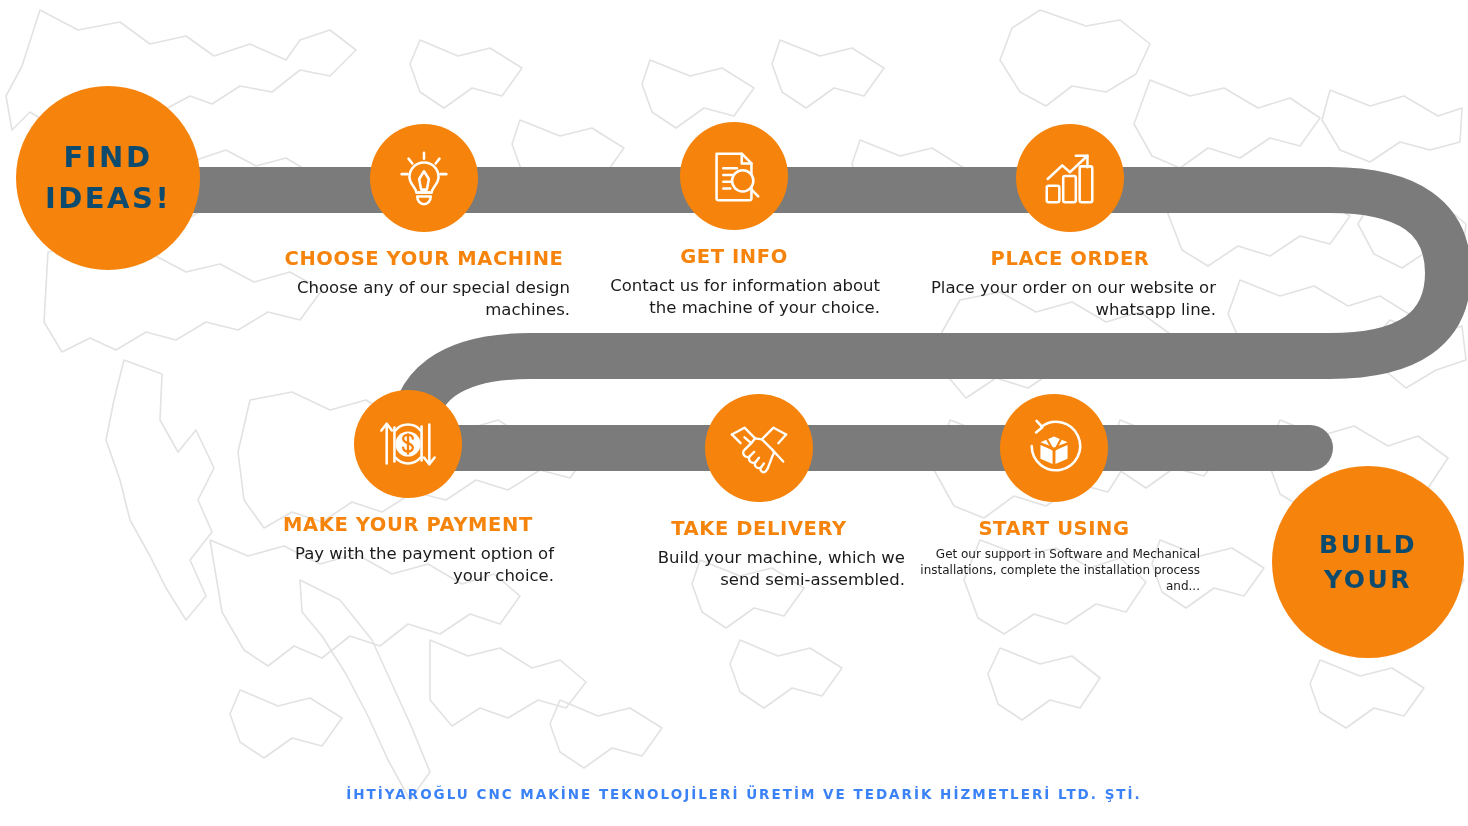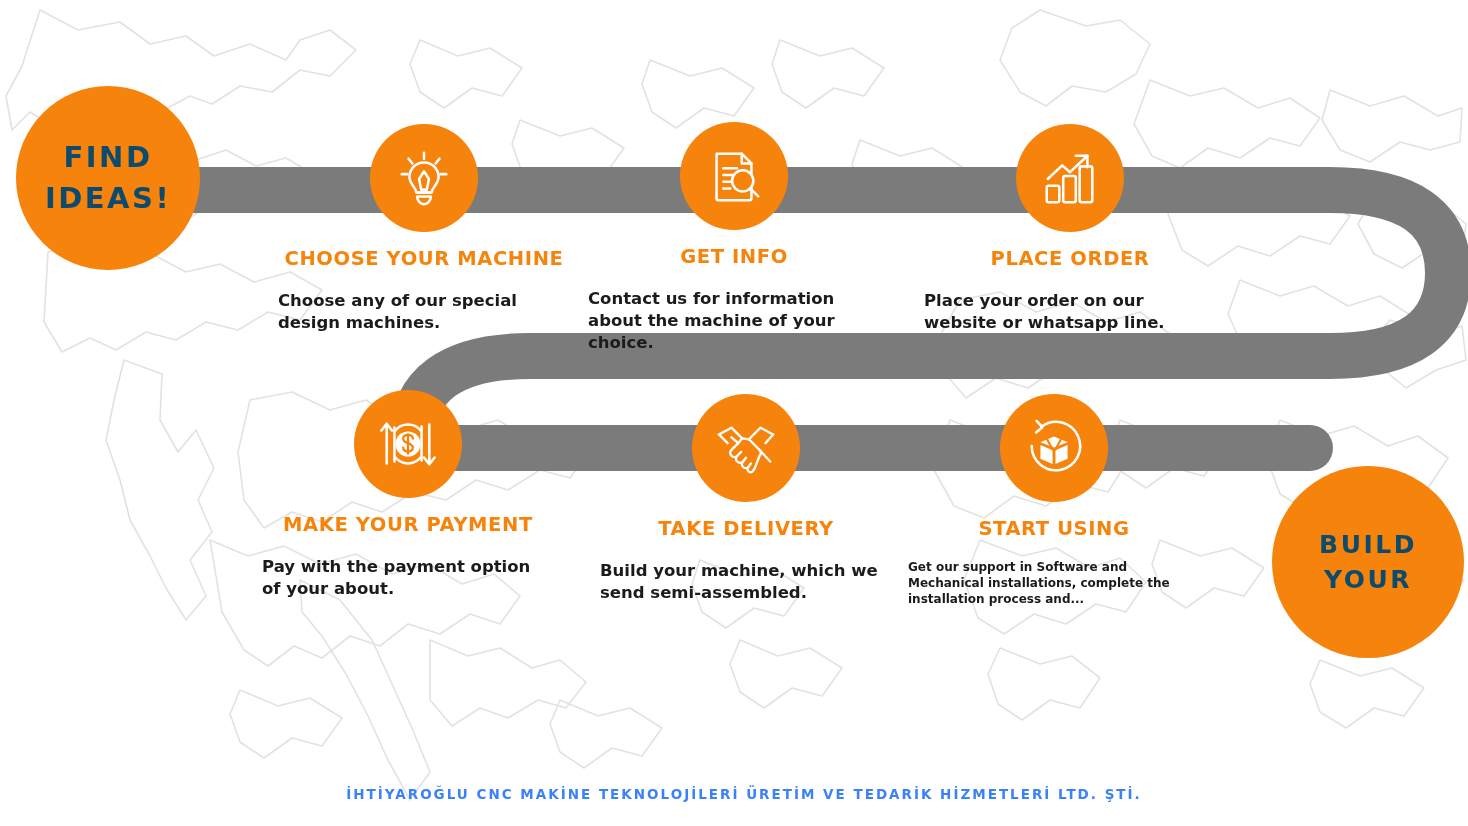--- a/index.html
+++ b/index.html
@@ -58,36 +58,36 @@
   .step-title {
     text-align:center;
     color:var(--orange);
     font-weight:bold;
     font-size:19.5px;
     letter-spacing:0.6px;
     margin-top:15px;
     white-space:nowrap;
   }
   .step-desc {
-    text-align:left;
+    text-align:right;
     color:#1b1b1b;
-    font-weight:bold;
+    font-weight:normal;
     font-size:16.5px;
     line-height:1.33;
-    margin-top:20px;
+    margin-top:7px;
     padding:0 4px;
   }
 
   
   #step-1 { left:274px; top:124px; }
   #step-2 { left:584px; top:122px; }
   #step-3 { left:920px; top:124px; }
   
   #step-4 { left:258px; top:390px; }
-  #step-5 { left:596px; top:394px; }
+  #step-5 { left:609px; top:394px; }
   #step-6 { left:904px; top:394px; }
   #step-6 .step-desc { font-size:12px; }
 
   
   #footer {
     position:absolute; left:0; right:0; top:786px;
     text-align:center;
     color:#3b82f6;
     font-weight:bold;
     font-size:13.5px;
@@ -219,21 +219,21 @@
         <path d="M48.5 46 L54 53 L59.5 46"></path>
         <path d="M46 14 V49"></path>
         <path d="M19 18 A17 17 0 0 1 45 18"></path>
         <path d="M45 46 A17 17 0 0 1 19 46"></path>
         <circle cx="32" cy="32" r="13" fill="#fff" stroke="none"></circle>
         <path d="M32 22 v20" stroke="#F6840C" stroke-width="2.4"></path>
         <path d="M37 26.5 c0-2.6-2.4-4-5-4 s-5 1.4-5 4 s2.4 3.6 5 4.6 s5 2 5 4.6 s-2.4 4-5 4 s-5-1.4-5-4" stroke="#F6840C" stroke-width="2.4"></path>
       </svg>
     </div>
     <div class="step-title">MAKE YOUR PAYMENT</div>
-    <div class="step-desc">Pay with the payment option of your about.</div>
+    <div class="step-desc">Pay with the payment option of your choice.</div>
   </div>
 
   <div class="step" id="step-5">
     <div class="circle">
       <svg viewBox="0 0 64 64" fill="none" stroke="#fff" stroke-width="2.4" stroke-linecap="round" stroke-linejoin="round">
         <path d="M4 18 L17 11 L28 22 L24 27 L17 21"></path>
         <path d="M60 18 L47 11 L35 23"></path>
         <path d="M35 23 L28 22"></path>
         <path d="M24 27 L17 34 a4 4 0 0 0 0 6 a4 4 0 0 0 6 0 L27 36"></path>
         <path d="M23 40 a4 4 0 0 0 0 6 a4 4 0 0 0 6 0 L32 42"></path>

